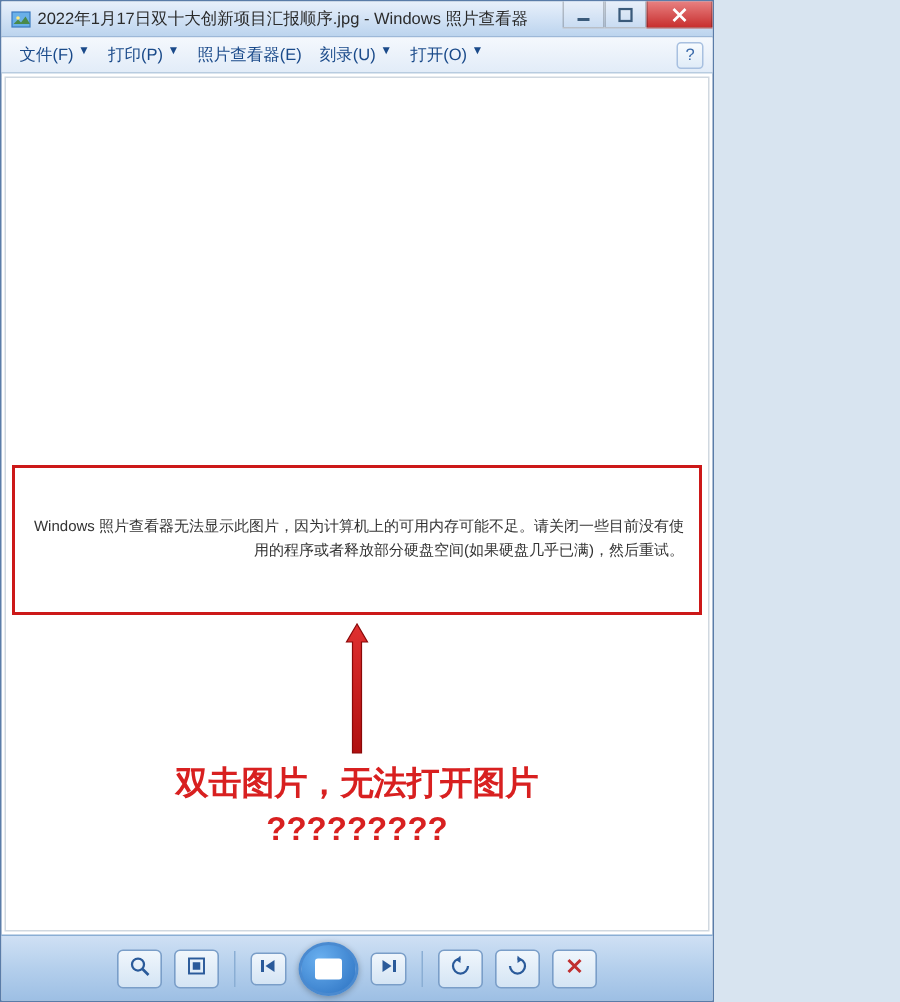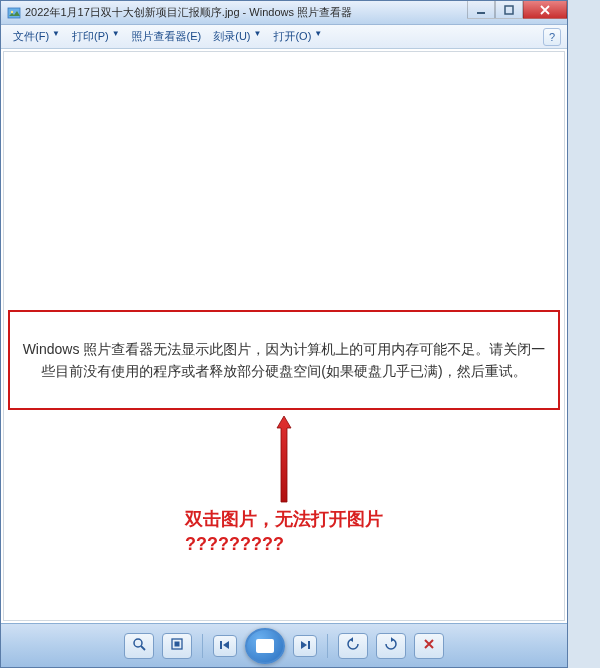--- a/index.html
+++ b/index.html
@@ -4,21 +4,21 @@
   <style>
     * { margin: 0; padding: 0; box-sizing: border-box; }
     body {
       font-family: "Microsoft YaHei", "SimSun", sans-serif;
       width: 600px;
       height: 668px;
       background: #d8e4f0;
       overflow: hidden;
     }
     .window {
-      width: 568px;
+      width: 476px;
       height: 668px;
       border: 1px solid #5a7ca8;
       display: flex;
       flex-direction: column;
       background: #fff;
     }
     .titlebar {
       height: 24px;
       background: linear-gradient(to bottom, #e8f0fb 0%, #d2e2f5 50%, #bcd4ee 100%);
       border-bottom: 1px solid #9db8d8;
@@ -104,41 +104,42 @@
       right: 4px;
       top: 258px;
       height: 100px;
       border: 2px solid #cc1818;
       display: flex;
       align-items: center;
       justify-content: center;
       padding: 8px 10px;
     }
     .error-text {
-      font-size: 14px;
+      font-size: 10px;
       color: #333;
-      text-align: center;
+      text-align: right;
       line-height: 1.6;
     }
     .arrow-annotation {
       position: absolute;
       left: 50%;
       top: 362px;
       transform: translateX(-50%);
       display: flex;
       flex-direction: column;
       align-items: center;
     }
     .annotation-text {
       position: absolute;
       left: 50%;
       top: 455px;
       transform: translateX(-50%);
+      text-align: center;
       color: #d82020;
-      font-size: 18px;
+      font-size: 22px;
       font-weight: bold;
       line-height: 1.4;
       white-space: nowrap;
     }
     .bottombar {
       height: 44px;
       background: linear-gradient(to bottom, #cfe0f4 0%, #b4cfec 50%, #9dbfe4 100%);
       border-top: 1px solid #8aaed4;
       display: flex;
       align-items: center;

